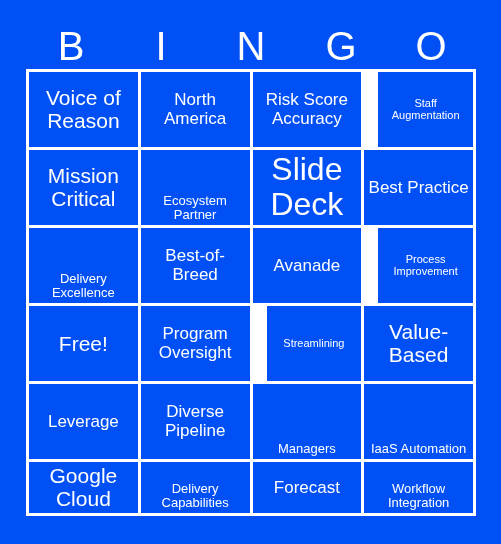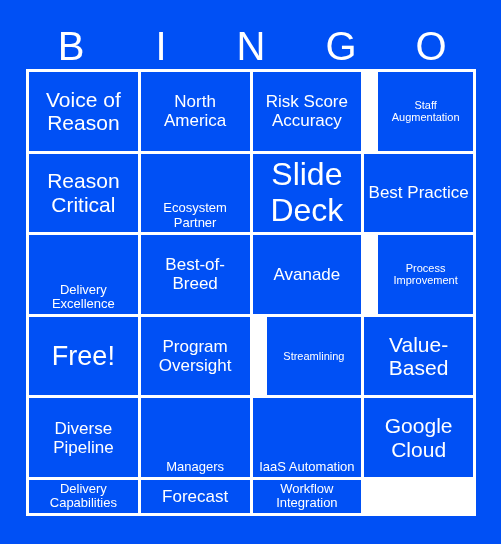--- a/index.html
+++ b/index.html
@@ -75,21 +75,21 @@
     overflow: hidden;
     line-height: 1.12;
     word-break: break-word;
   }
 
   
   .fs-xs  { font-size: 11px; margin-left: 14px; }
   .fs-s   { font-size: 13px; align-items: flex-end; }
   .fs-m   { font-size: 17px; }
   .fs-l   { font-size: 21px; }
-  .fs-xl  { font-size: 27px; }
+  .fs-xl  { font-size: 21px; }
   .fs-xxl { font-size: 32px; justify-content: flex-end; }
 
   .cell-text {
     display: block;
     width: 100%;
   }
 </style>
 </head>
 <body>
 
@@ -111,21 +111,21 @@
       <div class="bingo-cell fs-m">
         <span class="cell-text">North America</span>
       </div>
       <div class="bingo-cell fs-m">
         <span class="cell-text">Risk Score Accuracy</span>
       </div>
       <div class="bingo-cell fs-xs">
         <span class="cell-text">Staff Augmentation</span>
       </div>
       <div class="bingo-cell fs-l">
-        <span class="cell-text">Reason Critical</span>
+        <span class="cell-text">Mission Critical</span>
       </div>
       <div class="bingo-cell fs-s">
         <span class="cell-text">Ecosystem Partner</span>
       </div>
       <div class="bingo-cell fs-xxl">
         <span class="cell-text">Slide Deck</span>
       </div>
       <div class="bingo-cell fs-m">
         <span class="cell-text">Best Practice</span>
       </div>
@@ -147,20 +147,23 @@
       <div class="bingo-cell fs-m">
         <span class="cell-text">Program Oversight</span>
       </div>
       <div class="bingo-cell fs-xs">
         <span class="cell-text">Streamlining</span>
       </div>
       <div class="bingo-cell fs-l">
         <span class="cell-text">Value-Based</span>
       </div>
       <div class="bingo-cell fs-m">
+        <span class="cell-text">Leverage</span>
+      </div>
+      <div class="bingo-cell fs-m">
         <span class="cell-text">Diverse Pipeline</span>
       </div>
       <div class="bingo-cell fs-s">
         <span class="cell-text">Managers</span>
       </div>
       <div class="bingo-cell fs-s">
         <span class="cell-text">IaaS Automation</span>
       </div>
       <div class="bingo-cell fs-l">
         <span class="cell-text">Google Cloud</span>

